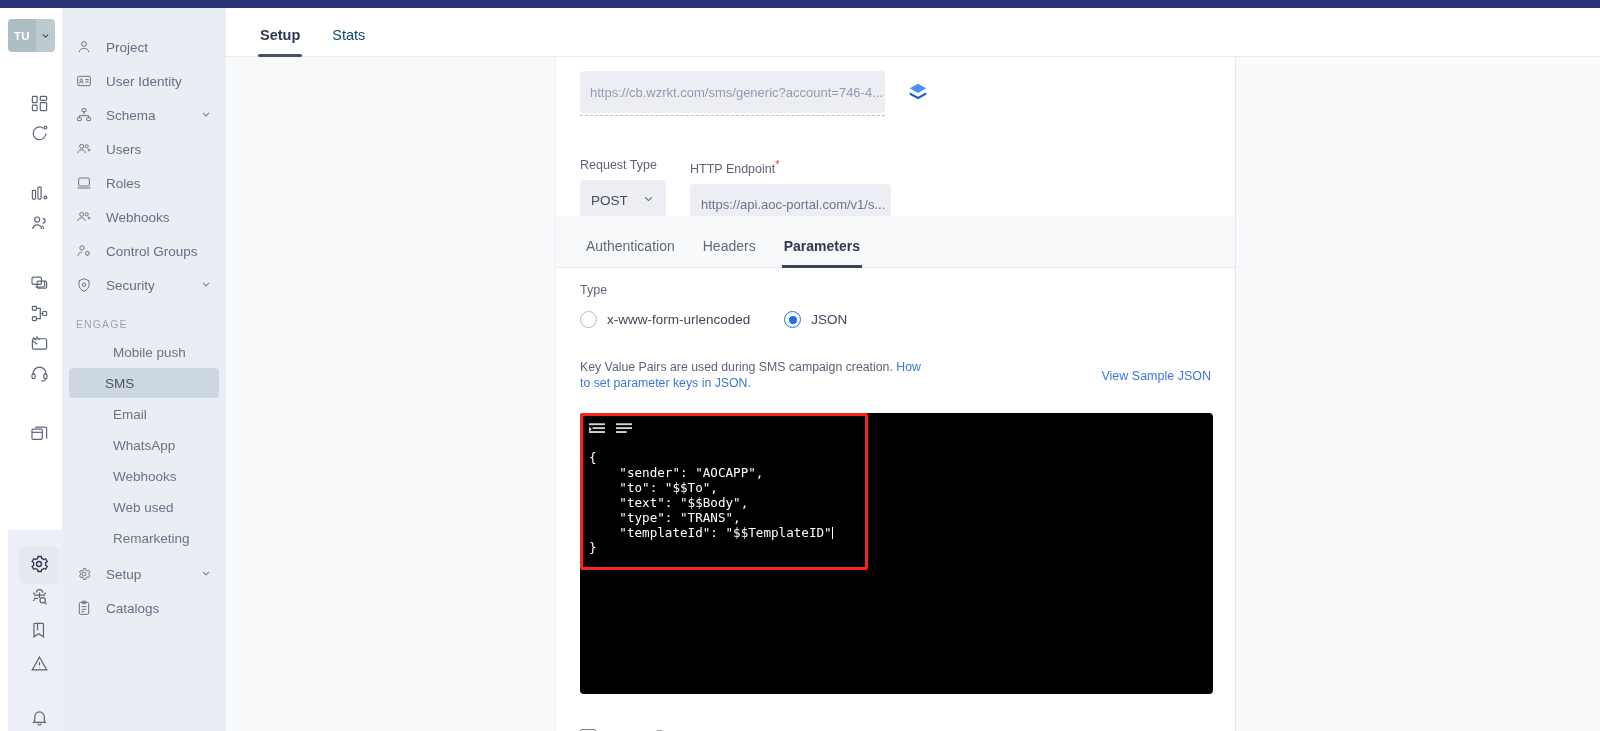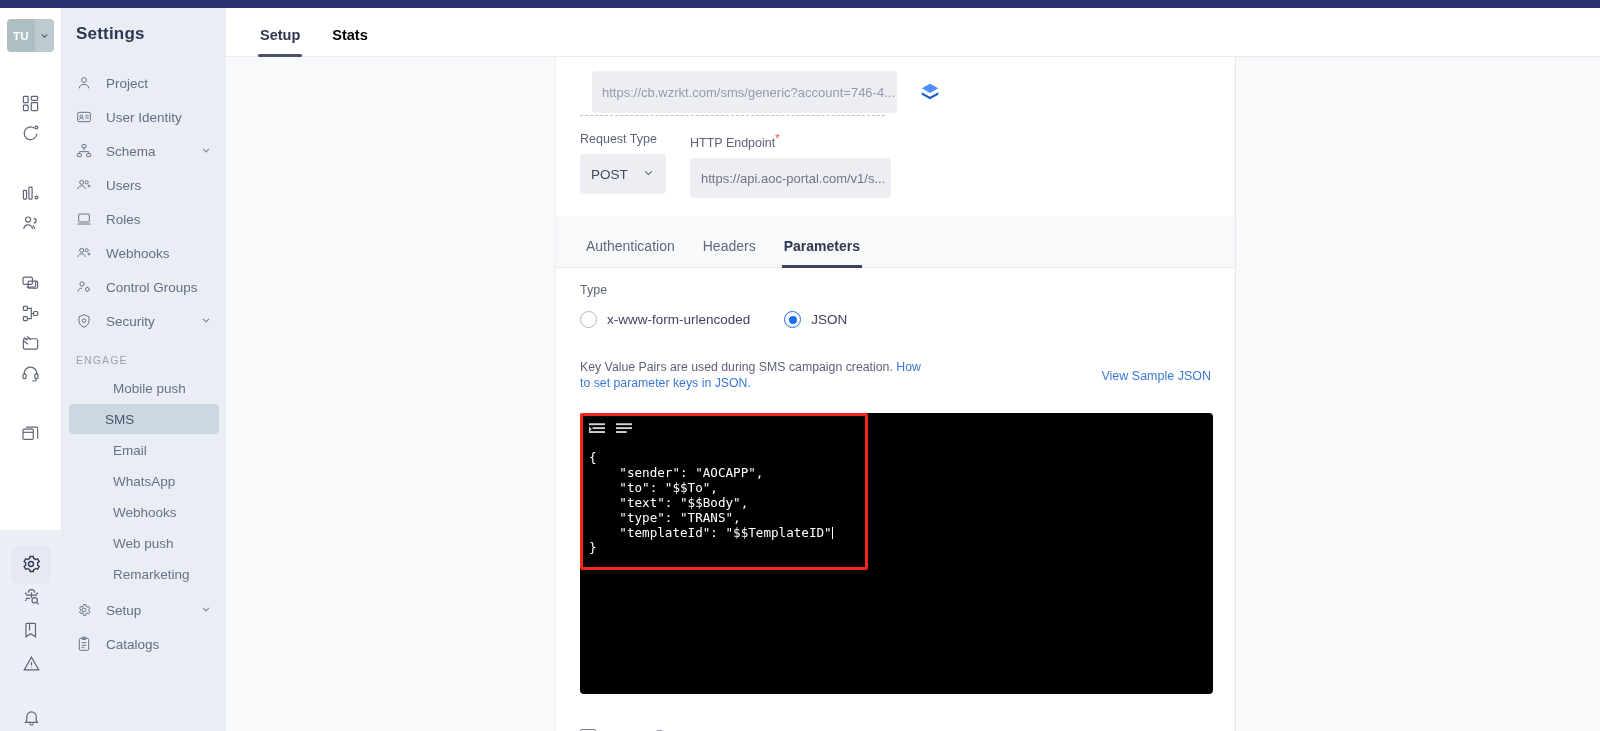--- a/index.html
+++ b/index.html
@@ -13,24 +13,24 @@
   #app { position: relative; width: 1600px; height: 731px; }
 
   
   .topbar {
     position: absolute; left: 0; top: 0; width: 1600px; height: 8px;
     background: #2b3274;
   }
 
   
   .rail {
-    position: absolute; left: 0; top: 8px; width: 62px; height: 723px;
+    position: absolute; left: 8px; top: 8px; width: 62px; height: 723px;
     background: #ffffff;
     border-right: 1px solid #e8eaf0;
-    display: flex; flex-direction: column; align-items: center;
+    display: flex; flex-direction: column; align-items: flex-start;
   }
   .rail-avatar {
     margin-top: 11px;
     width: 47px; height: 33px;
     display: flex; align-items: stretch;
     border-radius: 4px; overflow: hidden;
   }
   .rail-avatar .ini {
     flex: 1; background: #aebfc4; color: #fff;
     font-size: 11.5px; font-weight: bold; letter-spacing: .4px;
@@ -99,22 +99,22 @@
   
   .main {
     position: absolute; left: 226px; top: 8px; right: 0; bottom: 0;
     background: #ffffff;
   }
   .tabs {
     height: 49px; background: #fff; border-bottom: 1px solid #e9ebf1;
     display: flex; align-items: flex-end; padding-left: 18px;
   }
   .tab {
-    font-size: 14.5px; color: #000000; padding: 0 16px 13px 16px;
-    cursor: pointer; position: relative; font-weight: bold;
+    font-size: 14.5px; color: #0c4a6e; padding: 0 16px 13px 16px;
+    cursor: pointer; position: relative;
   }
   .tab.active { color: #2e3650; font-weight: bold; }
   .tab.active::after {
     content: ""; position: absolute; left: 14px; right: 14px; bottom: -1px;
     height: 3px; background: #4a5068; border-radius: 2px;
   }
 
   .work {
     position: absolute; left: 0; top: 49px; right: 0; bottom: 0;
     background: #fbfbfc;
@@ -130,29 +130,29 @@
   .rightpad {
     position: absolute; left: 1010px; top: 0; right: 0; bottom: 0;
     background: #f9fafb;
   }
 
   
   .sec-a { padding: 14px 0 0 24px; }
   .url-box {
     width: 305px; height: 42px; background: #eceef3; border-radius: 4px;
     display: flex; align-items: center; padding: 8px 10px;
-    color: #939bae; font-size: 13px; overflow: hidden; white-space: nowrap; margin-left: 12px;
+    color: #939bae; font-size: 13px; overflow: hidden; white-space: nowrap;
   }
   .url-row { display: flex; align-items: center; }
   .url-under {
     width: 305px; border-bottom: 1.5px dashed #b9bfcd; margin-top: 2px;
   }
   .layer-btn { margin-left: 22px; cursor: pointer; }
 
-  .fields { display: flex; margin-top: 16px; }
+  .fields { display: flex; margin-top: 42px; }
   .fld-label {
     font-size: 12.5px; color: #5d6478; margin-bottom: 8px; white-space: nowrap;
   }
   .req-star { color: #e0443e; font-size: 11px; vertical-align: super; }
   .select-box {
     width: 86px; height: 40px; background: #eceef3; border-radius: 4px;
     display: flex; align-items: center; justify-content: space-between;
     padding: 0 11px; font-size: 13.5px; color: #454c5f; cursor: pointer;
   }
   .endpoint-box {
@@ -355,21 +355,20 @@
       <div class="rail-ic" style="margin-top:26px">
         <svg width="19" height="19" viewBox="0 0 24 24" fill="none" stroke="currentColor" stroke-width="1.5">
           <path d="M6 16V11a6 6 0 0 1 12 0v5l1.5 2.2H4.5L6 16Z"></path>
             <path d="M10 19.5a2 2 0 0 0 4 0"></path>
           </svg>
       </div>
     </div>
   </div>
 
   <div class="sidebar">
-    <div class="sidebar-title">Settings</div>
 
     <div class="nav">
 
       <div class="nav-item">
         <span class="nico">
           <svg width="16" height="16" viewBox="0 0 24 24" fill="none" stroke="currentColor" stroke-width="1.5">
               <circle cx="12" cy="7.5" r="3.6"></circle>
               <path d="M5 20c0-3.7 3.1-6 7-6s7 2.3 7 6"></path>
             </svg>
         </span>
@@ -478,21 +477,21 @@
       <div class="sub-item">
         <span>Email</span>
       </div>
       <div class="sub-item">
         <span>WhatsApp</span>
       </div>
       <div class="sub-item">
         <span>Webhooks</span>
       </div>
       <div class="sub-item">
-        <span>Web push</span>
+        <span>Web used</span>
       </div>
       <div class="sub-item">
         <span>Remarketing</span>
       </div>
 
       <div class="nav-item" style="margin-top:4px">
         <span class="nico">
           <svg width="16" height="16" viewBox="0 0 24 24" fill="none" stroke="currentColor" stroke-width="1.5">
               <circle cx="12" cy="12" r="3"></circle>
               <path d="M19.2 12c0-.4 0-.8-.1-1.1l1.7-1.3-1.7-3-2 .9c-.6-.5-1.3-.9-2-1.2L14.8 4h-3.5l-.3 2.3c-.8.3-1.4.7-2 1.2l-2-.9-1.7 3 1.7 1.3c0 .3-.1.7-.1 1.1s0 .8.1 1.1l-1.7 1.3 1.7 3 2-.9c.6.5 1.2.9 2 1.2l.3 2.3h3.5l.3-2.3c.8-.3 1.4-.7 2-1.2l2 .9 1.7-3-1.7-1.3c.1-.3.1-.7.1-1.1Z"></path>

